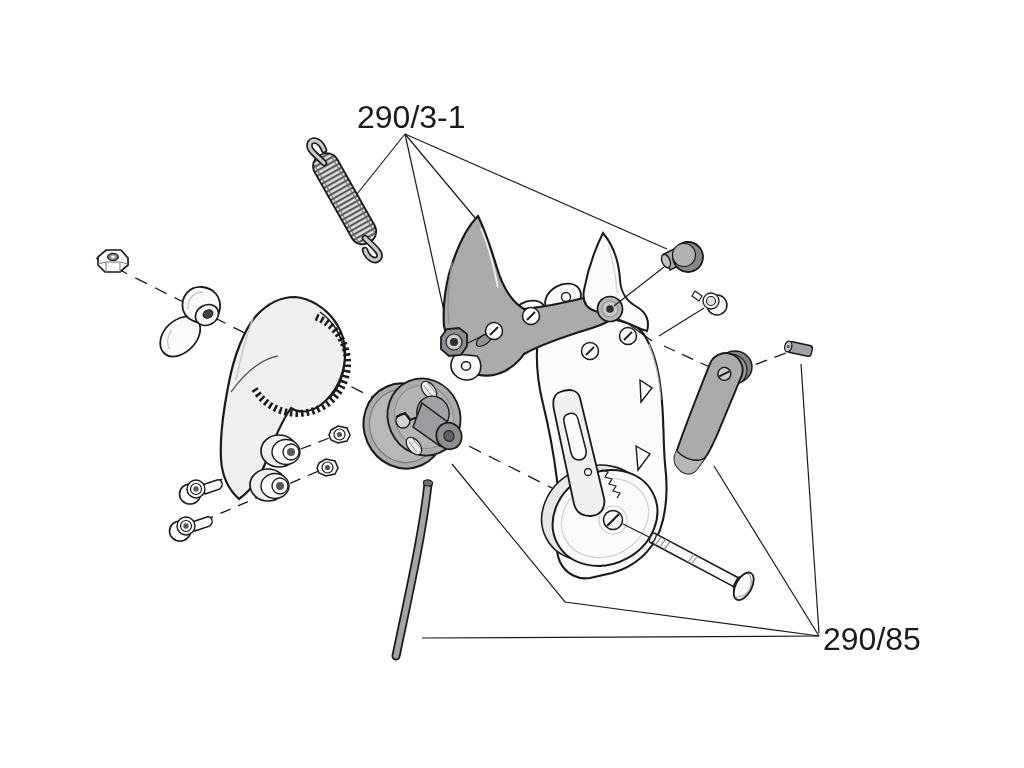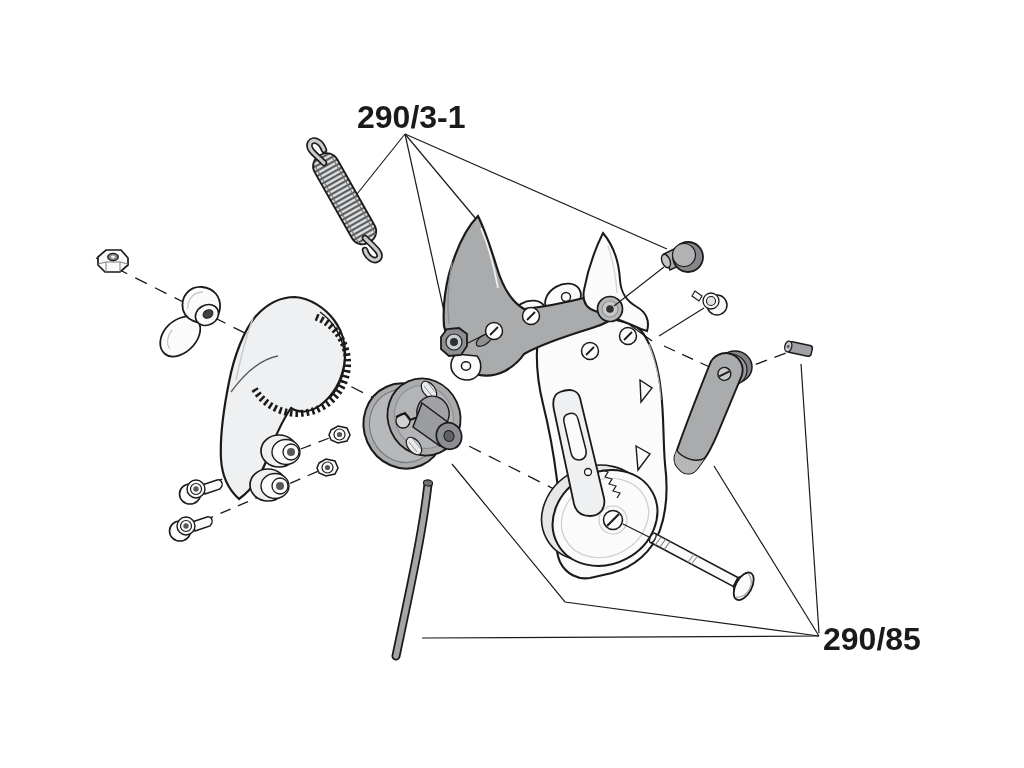--- a/index.html
+++ b/index.html
@@ -1,16 +1,16 @@
 <!DOCTYPE html>
 <html style="--background: #ffffff; --ink: #1a1a1a; --part-gray: #a9abad; --part-dark: #7e8083; --part-light: #eff0f1; --part-white: #fbfbfc;"><head>
 <meta charset="utf-8">
 <style>
   html,body{margin:0;padding:0;background:#fff;}
-  .canvas{width:1024px;height:768px;background:var(--background,#ffffff);position:relative;overflow:hidden;font-weight:bold;}
+  .canvas{width:1024px;height:768px;background:var(--background,#ffffff);position:relative;overflow:hidden;}
   svg{display:block;}
   .ink{stroke:var(--ink,#1a1a1a);}
   .fill-gray{fill:var(--part-gray,#a9abad);}
   .fill-light{fill:var(--part-light,#eff0f1);}
   .fill-white{fill:var(--part-white,#fbfbfc);}
   .label{fill:var(--ink,#111111);font-family:"Liberation Sans",sans-serif;font-size:32px;}
   .leader{stroke:var(--ink,#1a1a1a);stroke-width:1.2;fill:none;}
   .axis{stroke:var(--ink,#1a1a1a);stroke-width:1.3;fill:none;}
   .thin{stroke-width:1.1;fill:none;}
 </style>

